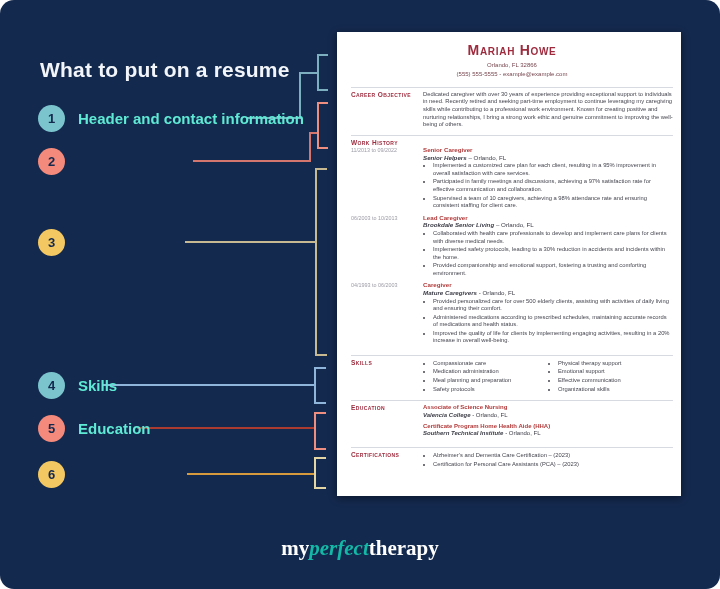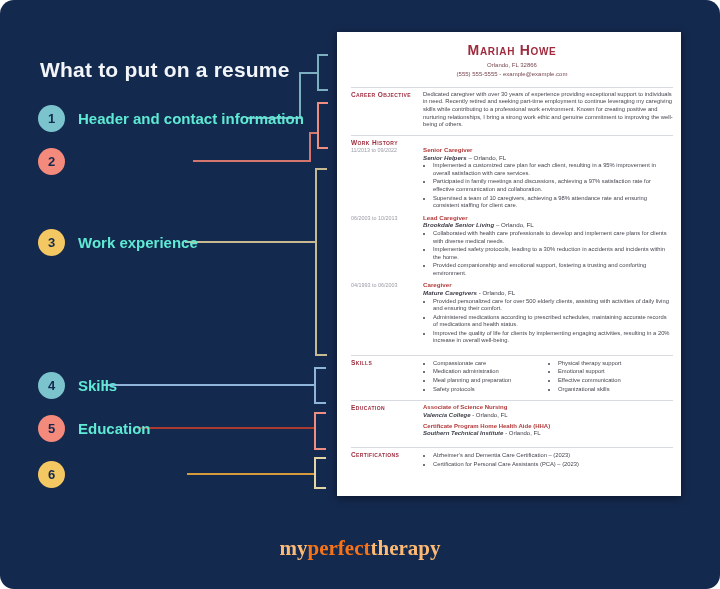--- a/index.html
+++ b/index.html
@@ -55,22 +55,22 @@
   .r-skills ul{flex:1 1 50%;}
   .r-edu{margin-bottom:3px;}
   .r-degree{font-size:6px;font-weight:bold;color:#b13a3a;line-height:1.3;}
   .r-school-line{font-size:6px;line-height:1.3;color:#3c3d47;}
   .r-school{font-weight:bold;font-style:italic;}
   
   .logo{
     position:absolute;left:0;top:536px;width:100%;text-align:center;
     font-family:"Liberation Serif",serif;font-weight:bold;font-size:21px;letter-spacing:0;
   }
-  .logo .w{color:#fdba74;}
-  .logo .r{color:#f97316;}
+  .logo .w{color:#ffffff;}
+  .logo .r{color:#14b8a6;font-style:italic;}
 </style>
 </head>
 <body>
 
 <div class="canvas">
 
   <svg class="connectors" width="720" height="589" viewBox="0 0 720 589" fill="none" shape-rendering="crispEdges">
     <path d="M247 118 L300 118 L300 73 L318 73" stroke="#7cafc0" stroke-width="2"></path>
     <path d="M328 55 L318 55 L318 90 L328 90" stroke="#7cafc0" stroke-width="2"></path>
     <path d="M193 161 L310 161 L310 133 L318 133" stroke="#d4766d" stroke-width="2"></path>
@@ -89,21 +89,20 @@
 
   <div class="ig-item" style="top:105px">
     <div class="ig-num c-teal">1</div>
     <div class="ig-label">Header and contact information</div>
   </div>
   <div class="ig-item" style="top:148px">
     <div class="ig-num c-salmon">2</div>
   </div>
   <div class="ig-item" style="top:229px">
     <div class="ig-num c-yellow">3</div>
-    <div class="ig-label">Work experience</div>
   </div>
   <div class="ig-item" style="top:372px">
     <div class="ig-num c-teal">4</div>
     <div class="ig-label">Skills</div>
   </div>
   <div class="ig-item" style="top:415px">
     <div class="ig-num c-salmon">5</div>
     <div class="ig-label">Education</div>
   </div>
   <div class="ig-item" style="top:461px">

